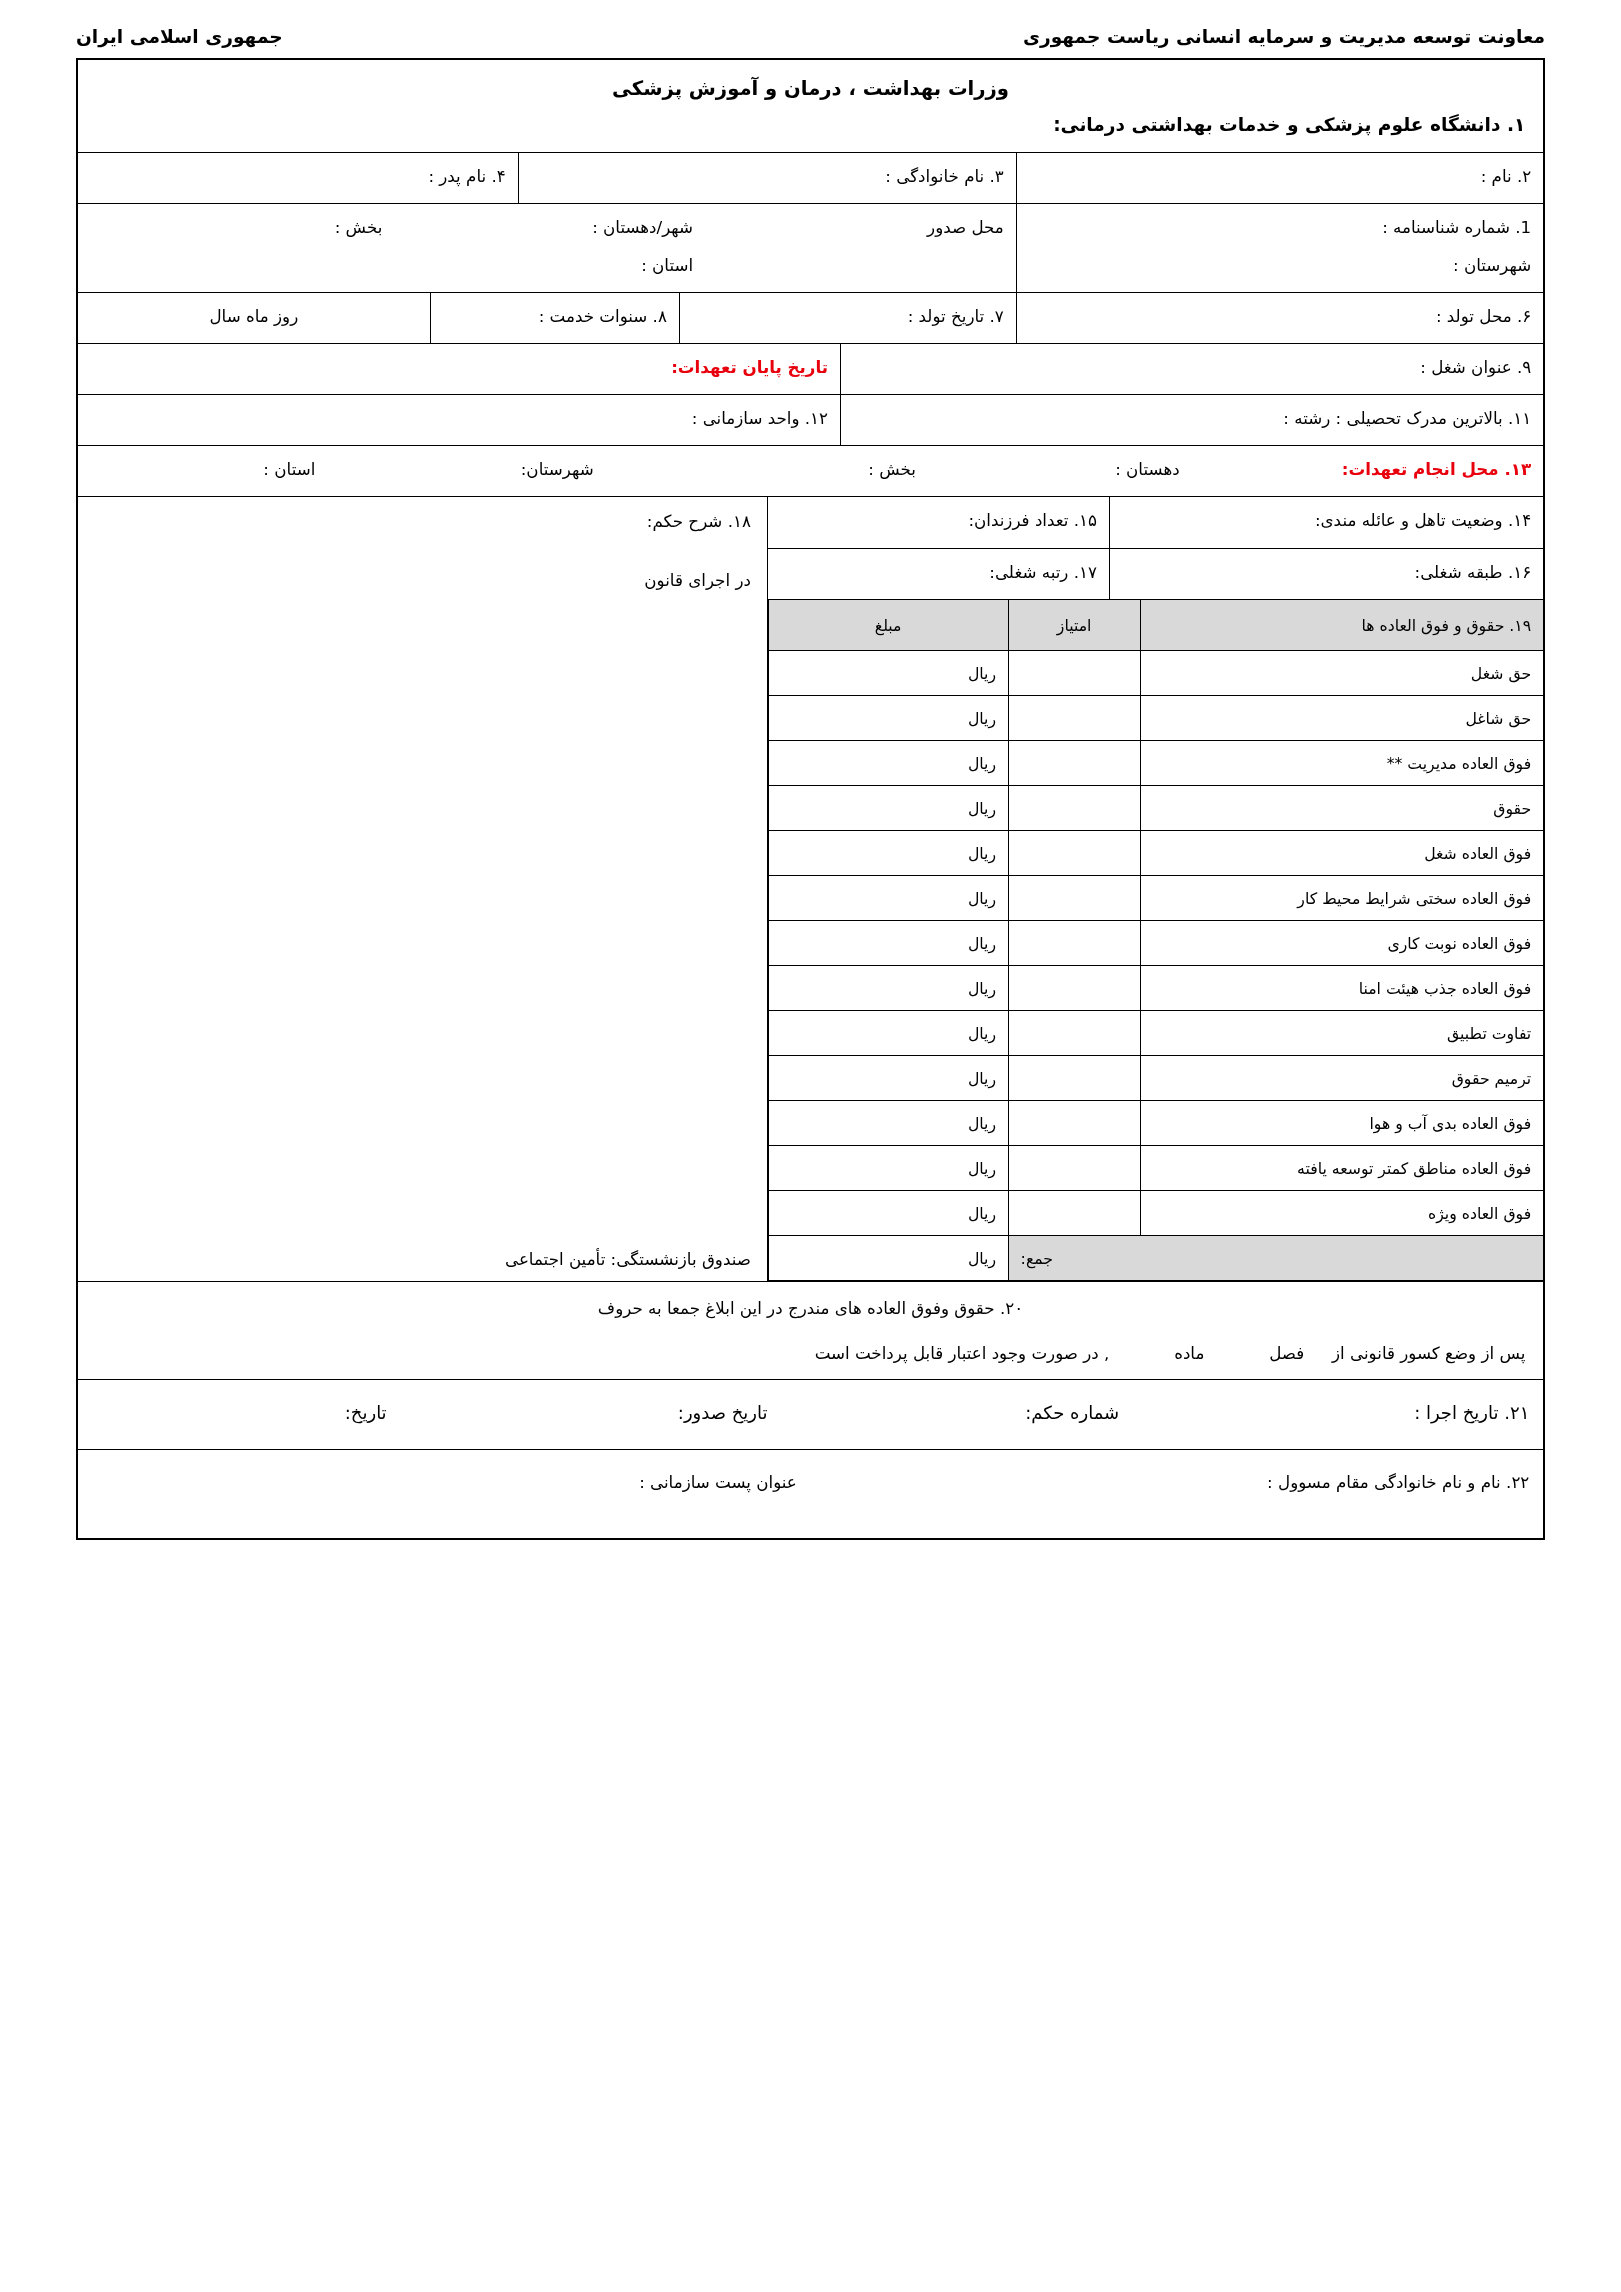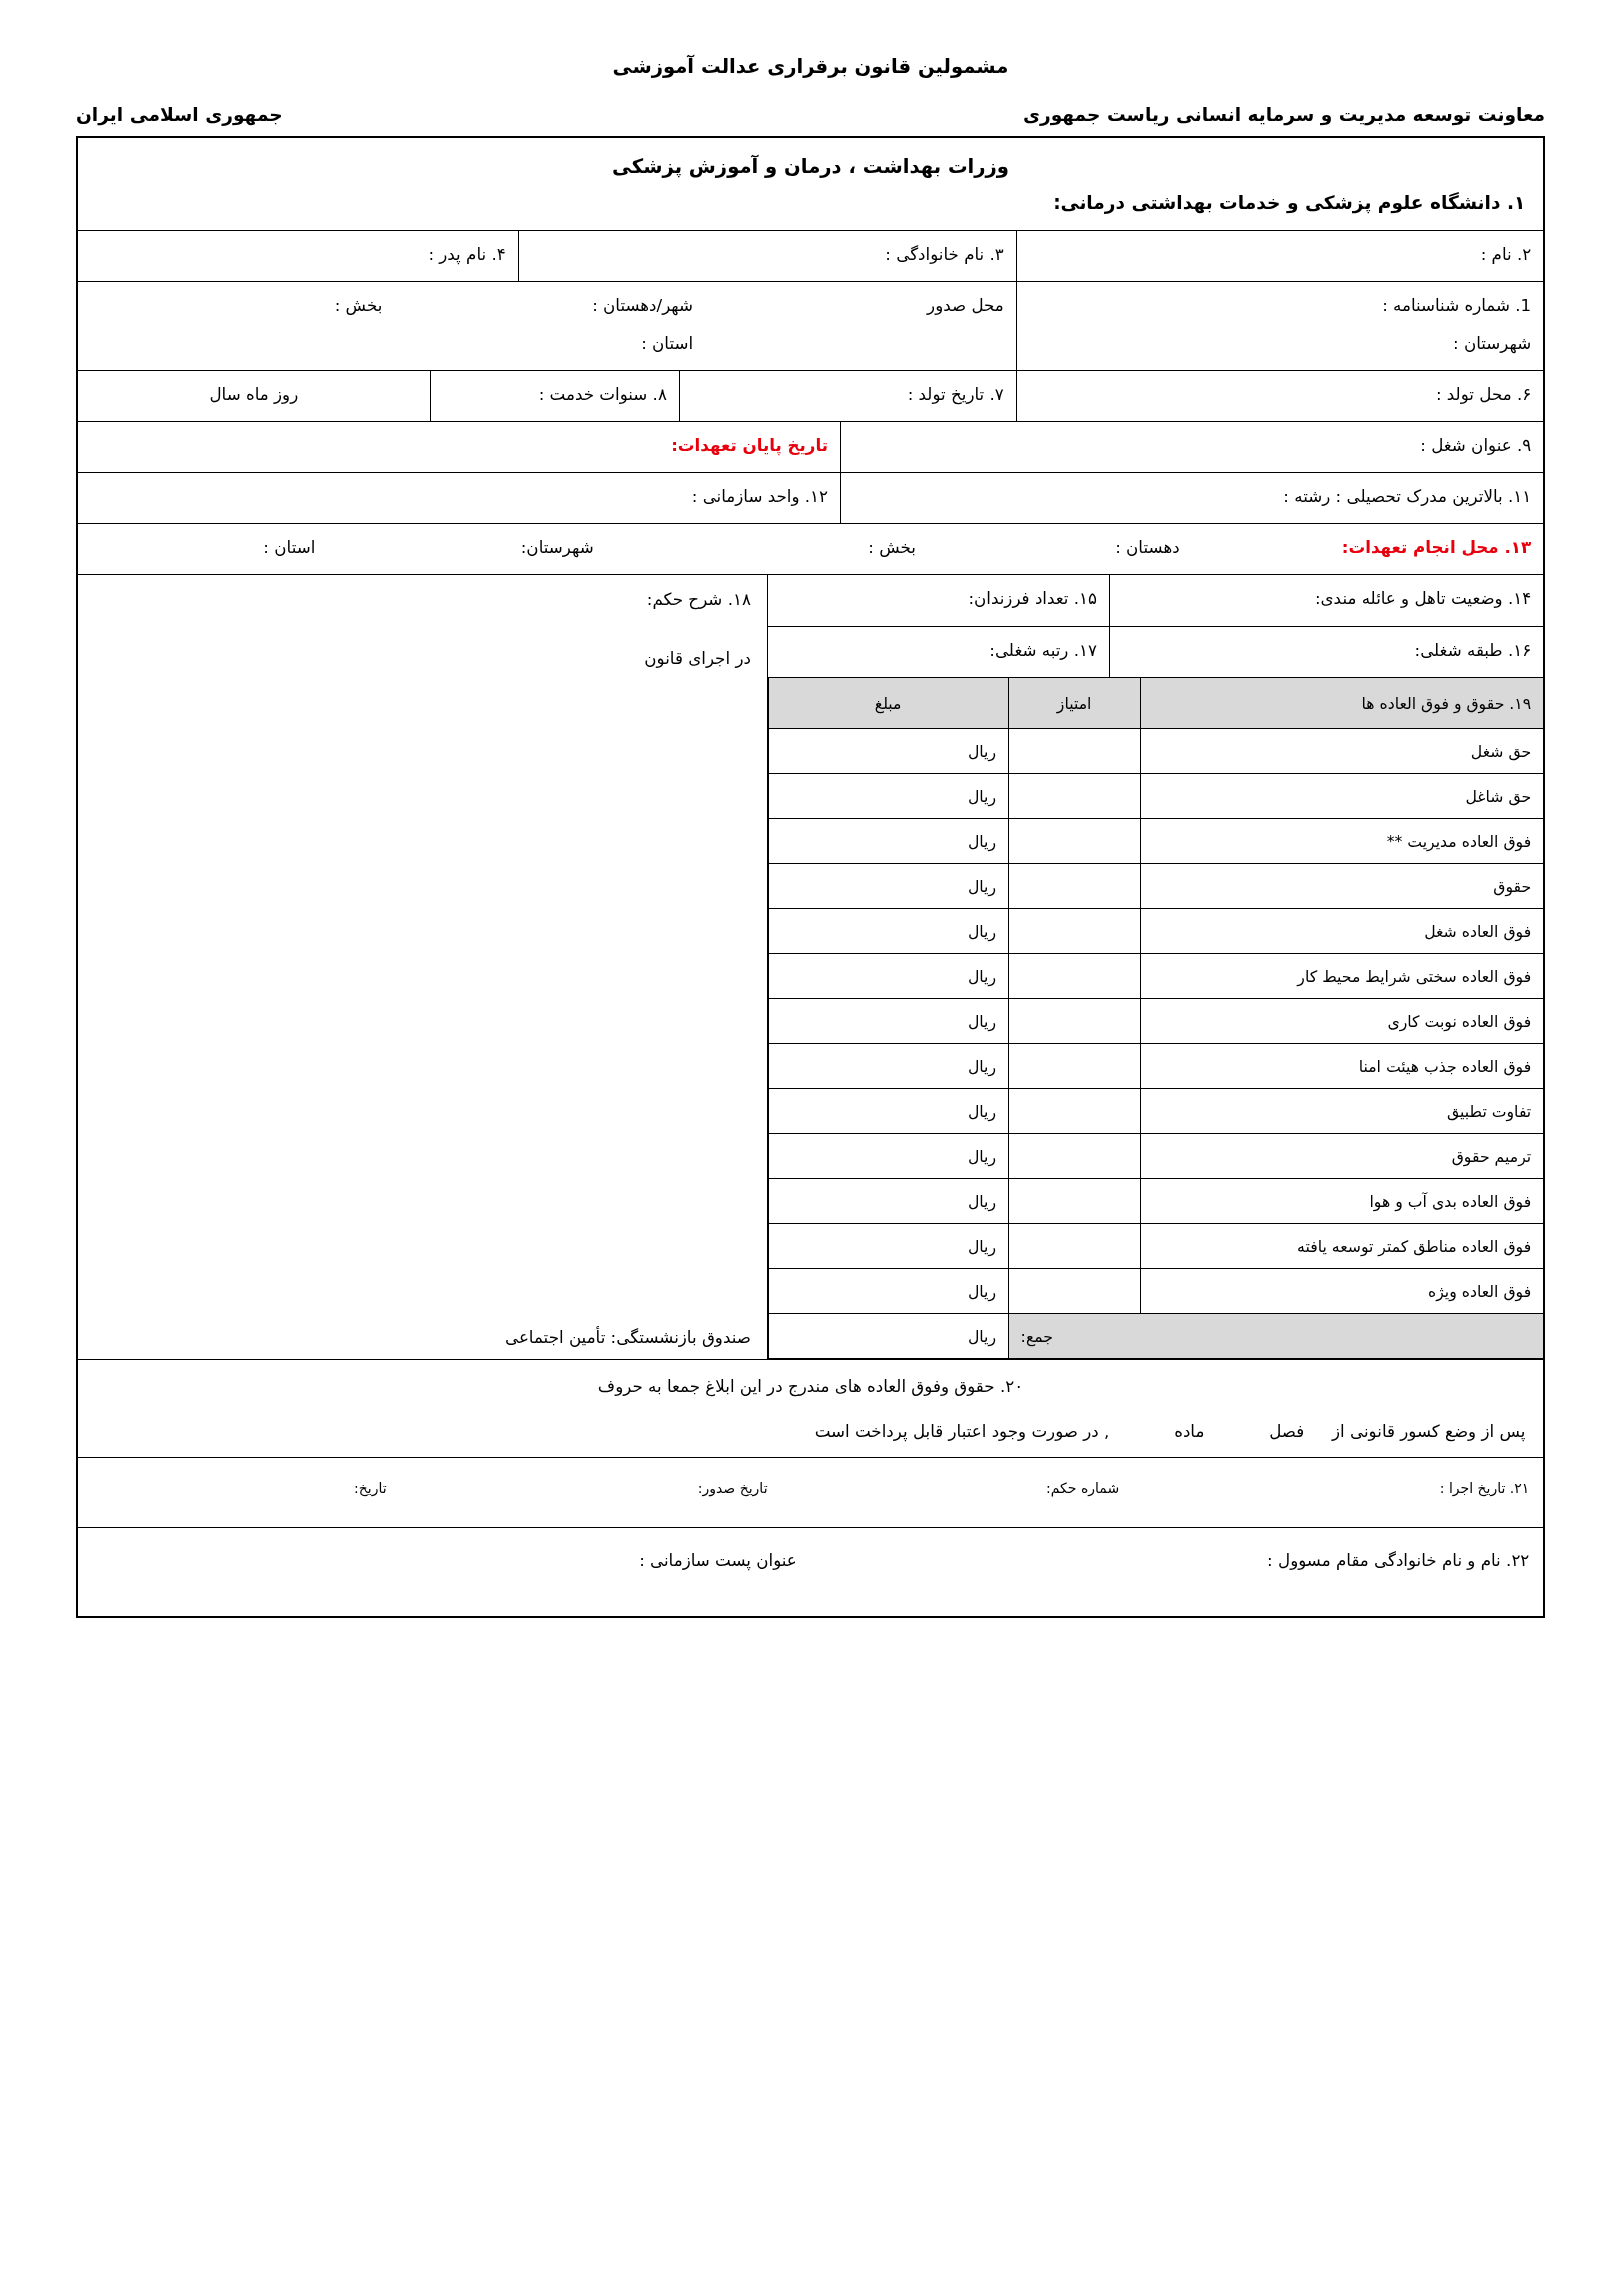--- a/index.html
+++ b/index.html
@@ -149,39 +149,38 @@
     gap: 9.8px;
   }
   .row-4 {
     display: flex;
     border-top: 1.5px solid #000000;
     min-height: 69px;
   }
   .row-4 > div {
     box-sizing: border-box;
     padding: 21.6px 13.7px 0 13.7px;
-    font-size: 14px;
+    font-size: 18px;
   }
   .row-2 {
     display: flex;
     border-top: 1.5px solid #000000;
     min-height: 88px;
   }
   .row-2 > div {
     box-sizing: border-box;
     padding: 21.6px 13.7px 0 13.7px;
     font-size: 16.7px;
   }
 </style>
 </head>
 <body>
 
 <div class="page">
 
-  <div class="top-title">مشمولین قانون برقراری عدالت آموزشی</div>
 
   <div class="top-row">
     <div>معاونت توسعه مدیریت و سرمایه انسانی ریاست جمهوری</div>
     <div>جمهوری اسلامی ایران</div>
   </div>
 
   <div class="frame">
 
     <div class="ministry">وزرات بهداشت ، درمان و آموزش پزشکی</div>
 

